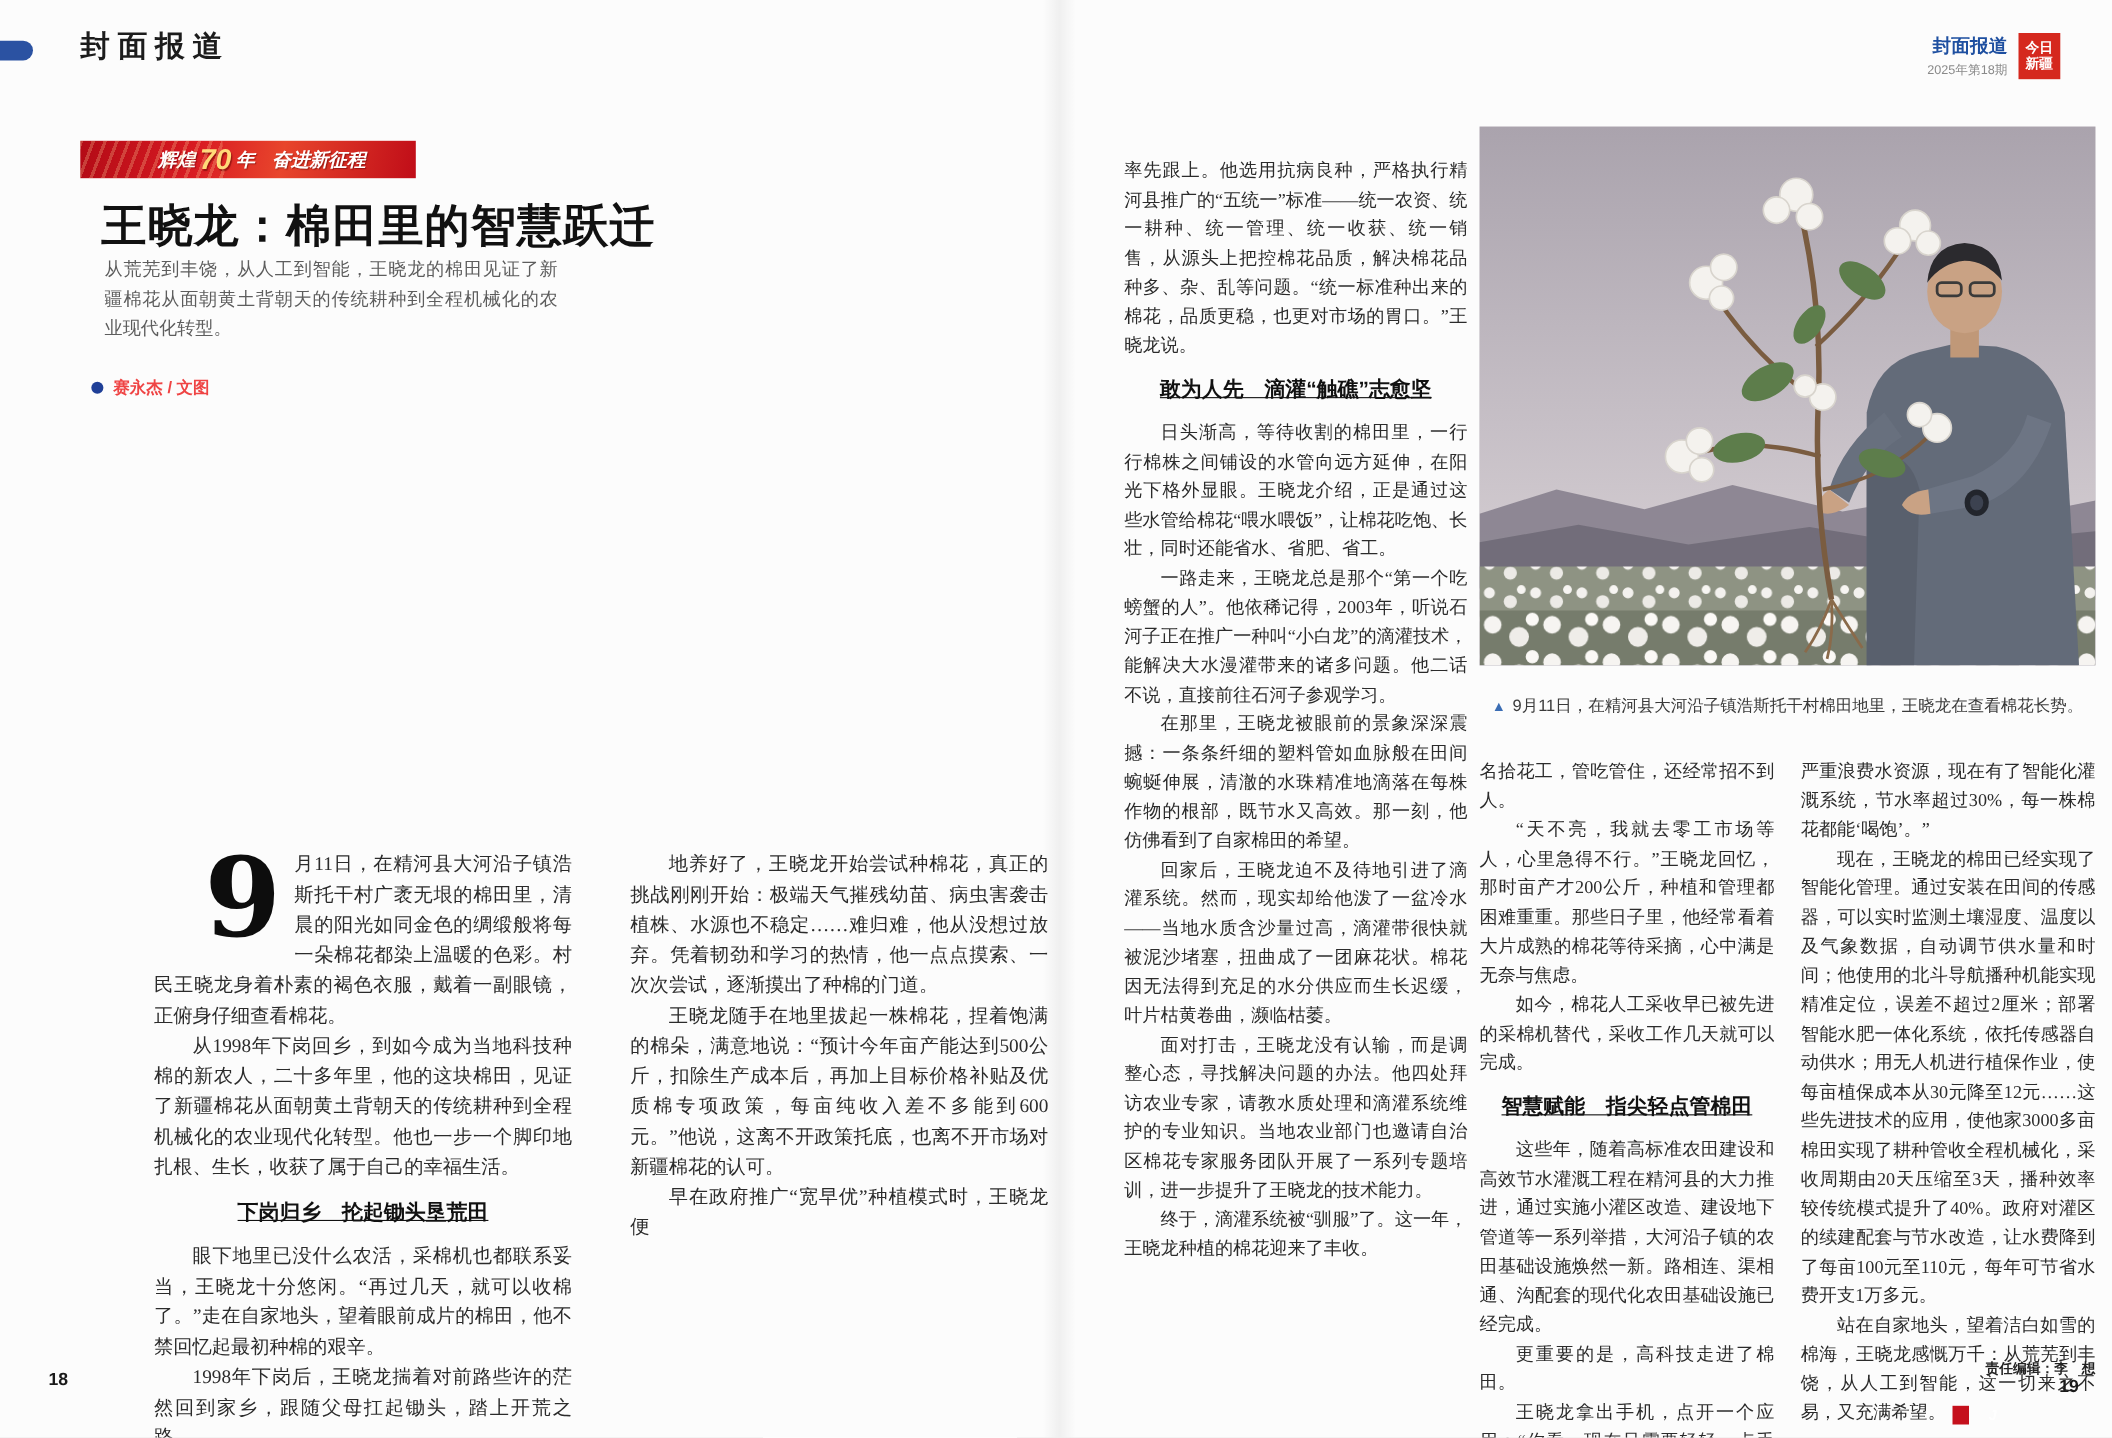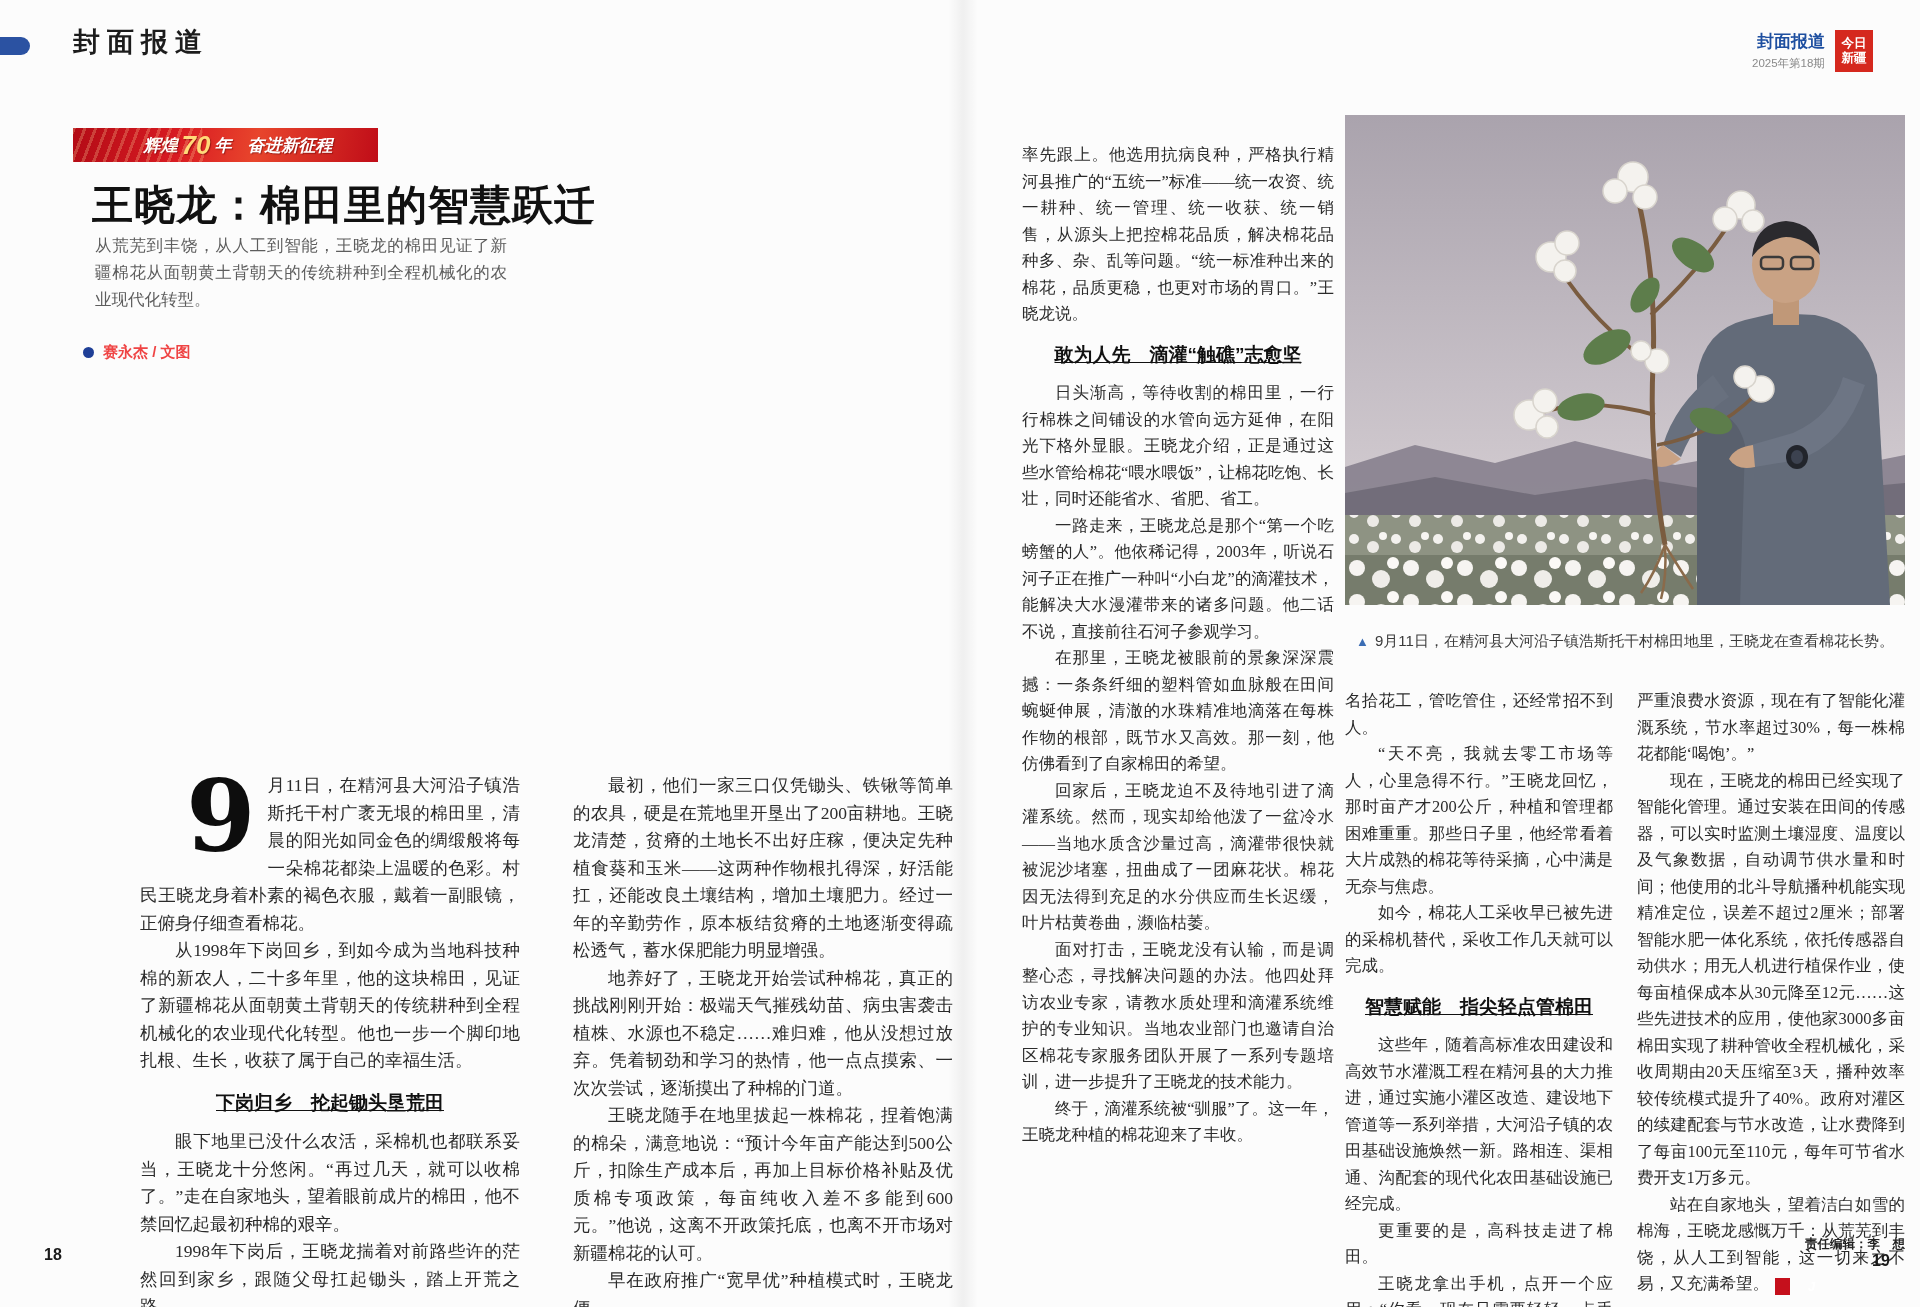--- a/index.html
+++ b/index.html
@@ -97,21 +97,20 @@
   </div>
 
   <div id="lcol1" class="body-col lp">
       <p class="para dropcap"><span class="dropcap-init">9</span>月11日，在精河县大河沿子镇浩斯托干村广袤无垠的棉田里，清晨的阳光如同金色的绸缎般将每一朵棉花都染上温暖的色彩。村民王晓龙身着朴素的褐色衣服，戴着一副眼镜，正俯身仔细查看棉花。</p>
       <p class="para para">从1998年下岗回乡，到如今成为当地科技种棉的新农人，二十多年里，他的这块棉田，见证了新疆棉花从面朝黄土背朝天的传统耕种到全程机械化的农业现代化转型。他也一步一个脚印地扎根、生长，收获了属于自己的幸福生活。</p>
       <div class="subhead">下岗归乡　抡起锄头垦荒田</div>
       <p class="para para">眼下地里已没什么农活，采棉机也都联系妥当，王晓龙十分悠闲。“再过几天，就可以收棉了。”走在自家地头，望着眼前成片的棉田，他不禁回忆起最初种棉的艰辛。</p>
       <p class="para para">1998年下岗后，王晓龙揣着对前路些许的茫然回到家乡，跟随父母扛起锄头，踏上开荒之路。</p>
     </div>
   <div id="lcol2" class="body-col lp">
-      <p class="para para">最初，他们一家三口仅凭锄头、铁锹等简单的农具，硬是在荒地里开垦出了200亩耕地。王晓龙清楚，贫瘠的土地长不出好庄稼，便决定先种植食葵和玉米——这两种作物根扎得深，好活能扛，还能改良土壤结构，增加土壤肥力。经过一年的辛勤劳作，原本板结贫瘠的土地逐渐变得疏松透气，蓄水保肥能力明显增强。</p>
       <p class="para para">地养好了，王晓龙开始尝试种棉花，真正的挑战刚刚开始：极端天气摧残幼苗、病虫害袭击植株、水源也不稳定……难归难，他从没想过放弃。凭着韧劲和学习的热情，他一点点摸索、一次次尝试，逐渐摸出了种棉的门道。</p>
       <p class="para para">王晓龙随手在地里拔起一株棉花，捏着饱满的棉朵，满意地说：“预计今年亩产能达到500公斤，扣除生产成本后，再加上目标价格补贴及优质棉专项政策，每亩纯收入差不多能到600元。”他说，这离不开政策托底，也离不开市场对新疆棉花的认可。</p>
       <p class="para para">早在政府推广“宽早优”种植模式时，王晓龙便</p>
     </div>
 
   <div class="rp-header">
     <div class="txt">
       <div class="rp-section">封面报道</div>
       <div class="rp-issue">2025年第18期</div>
     </div>

